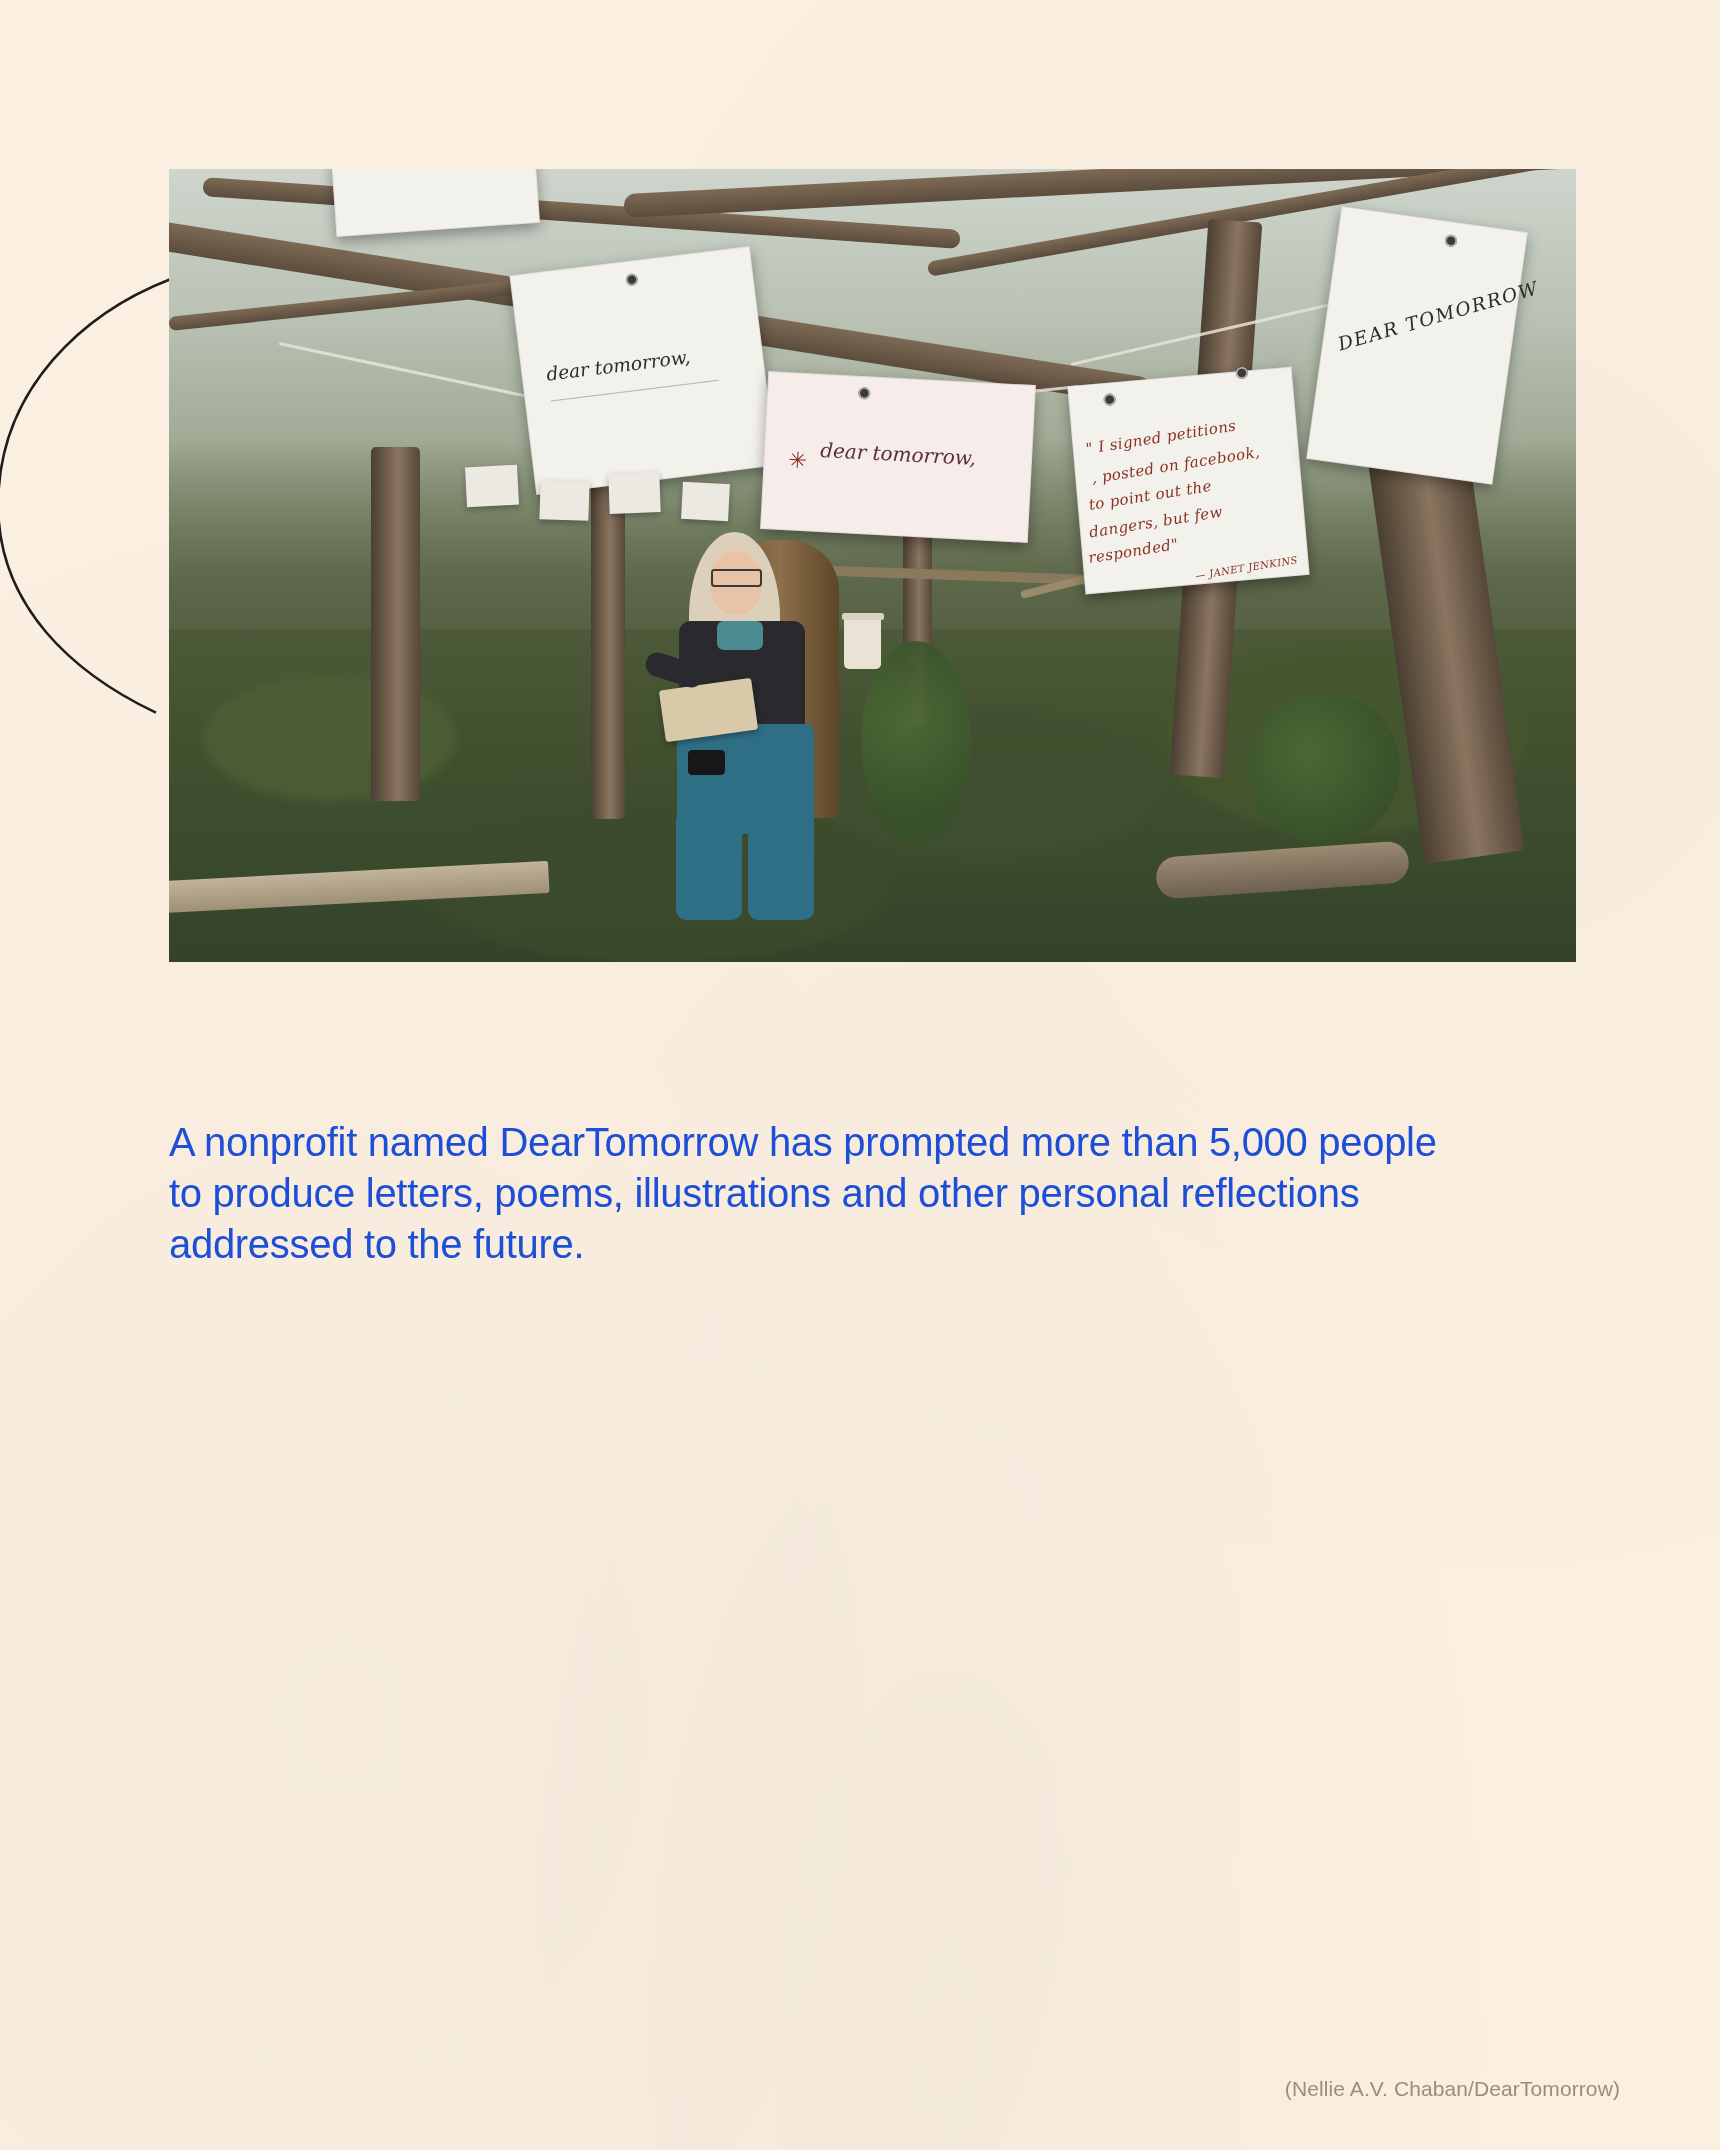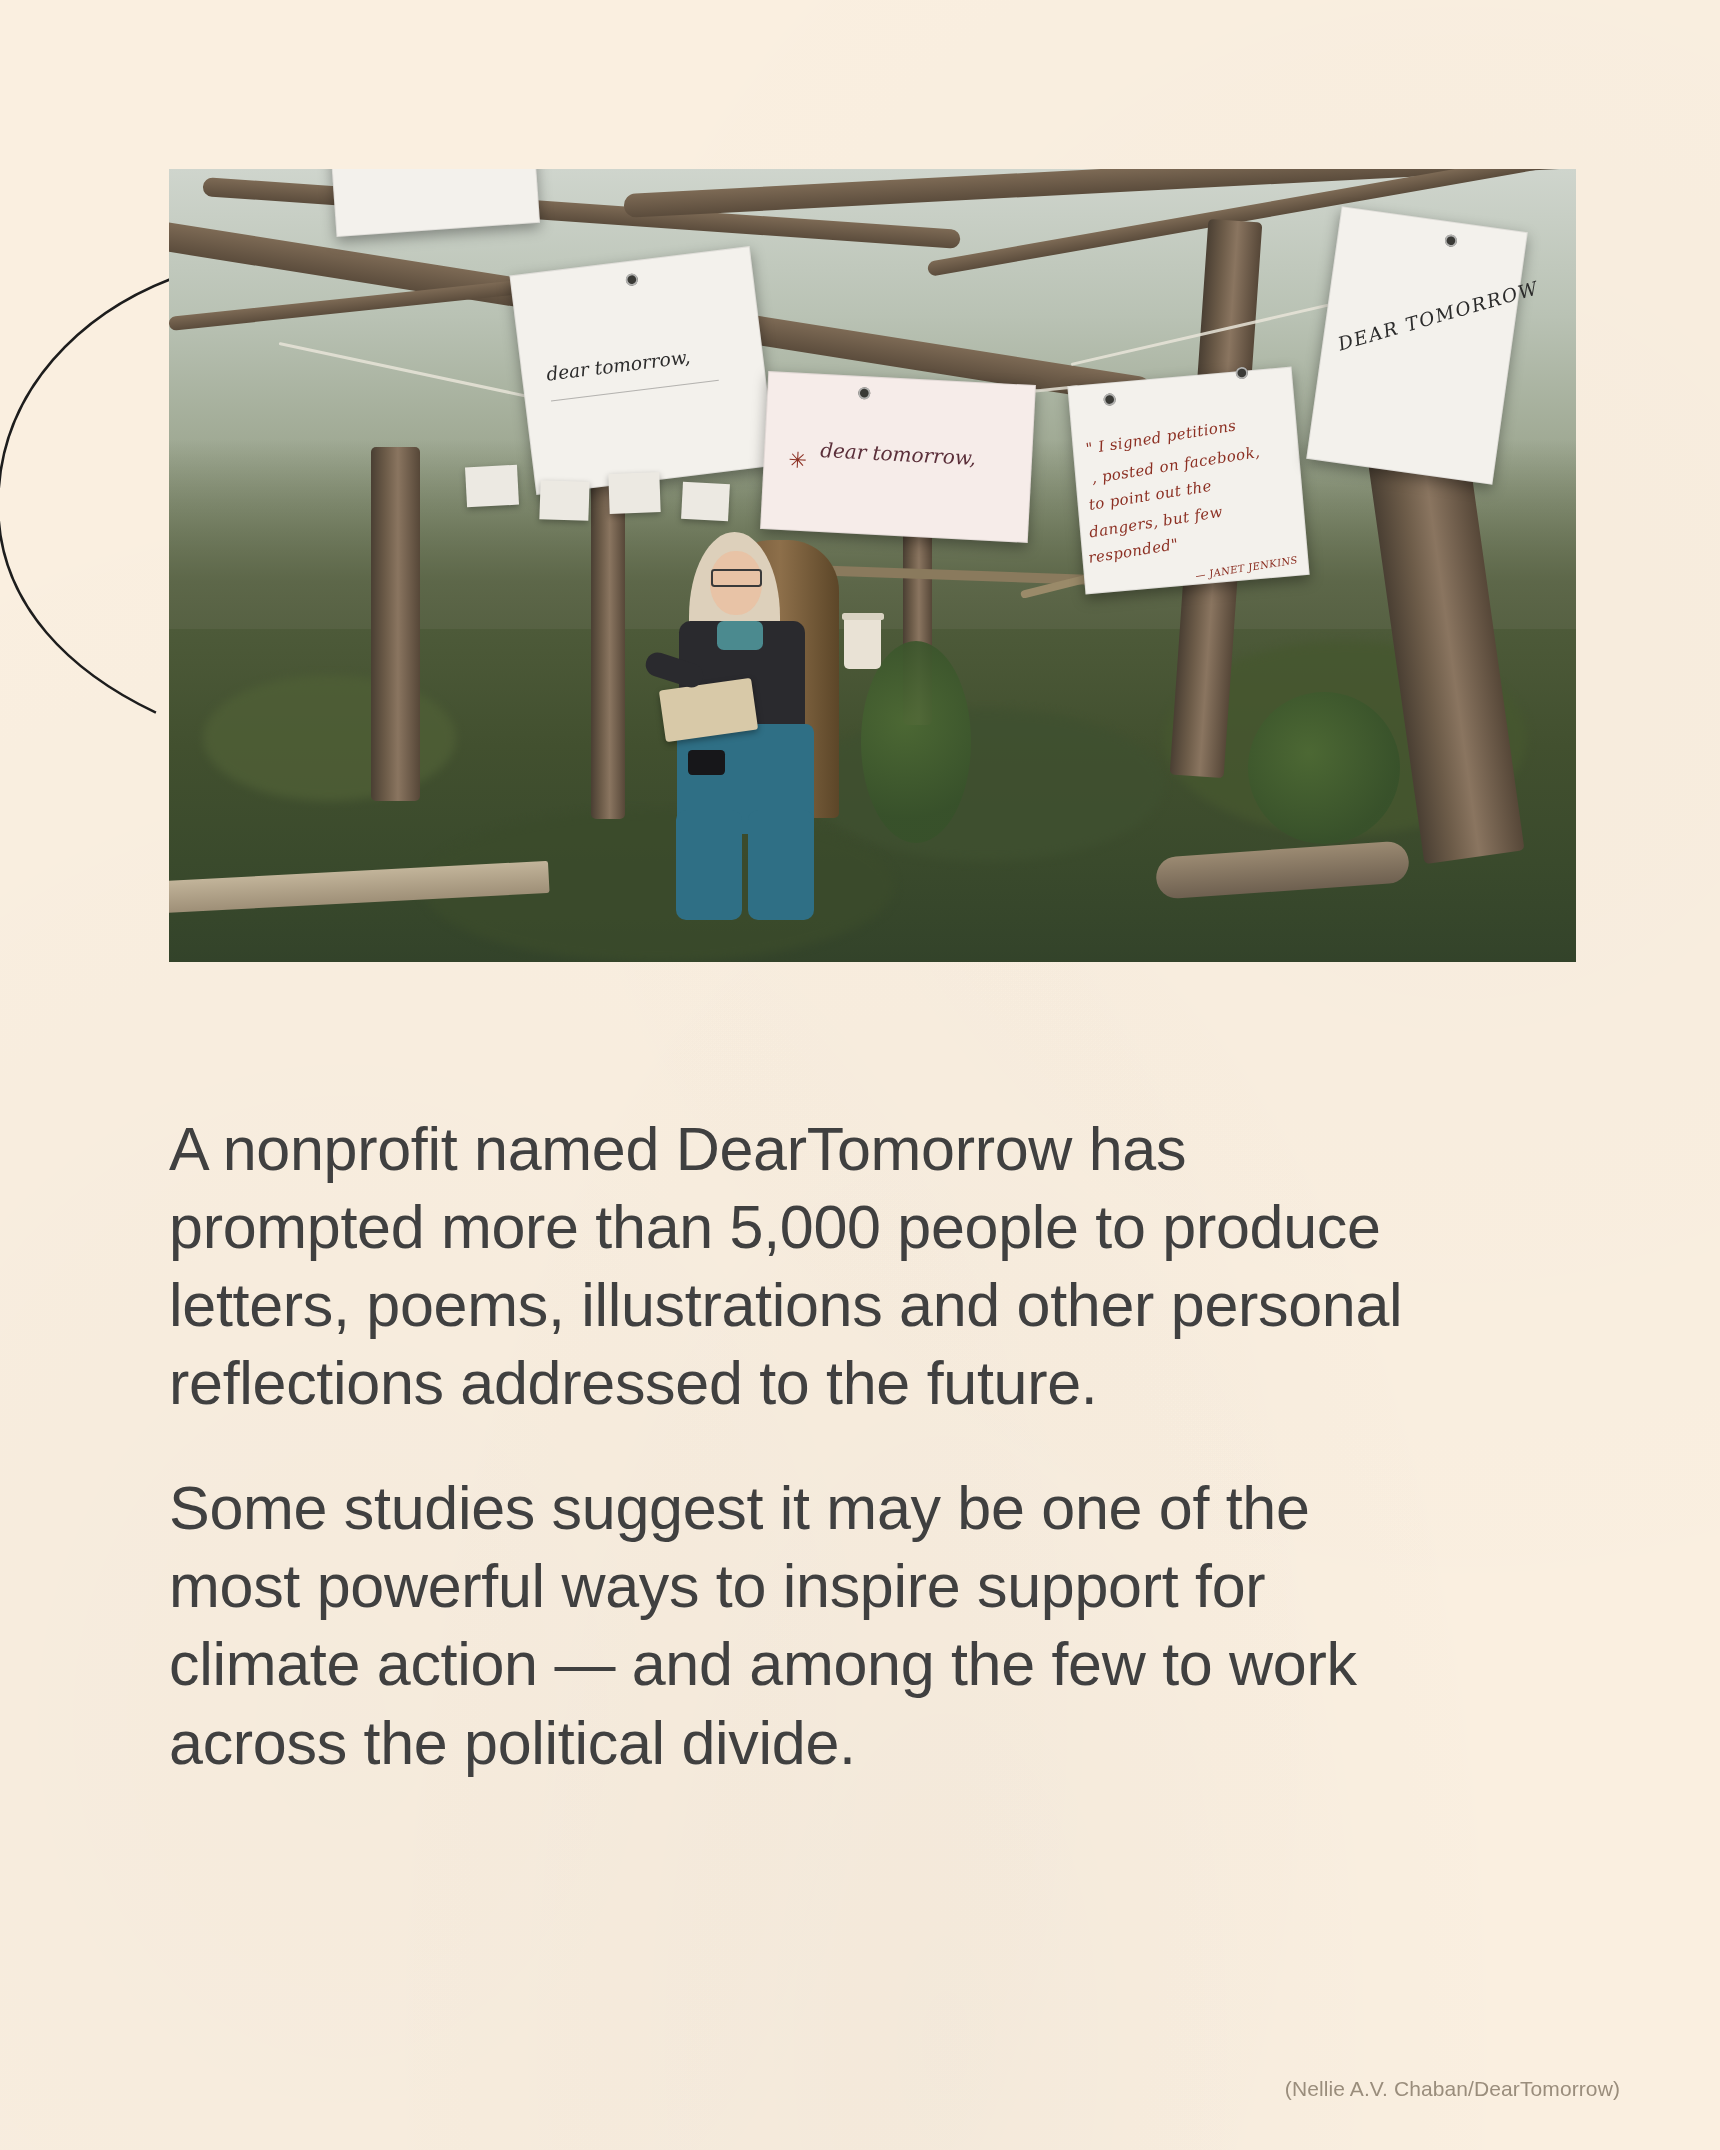--- a/index.html
+++ b/index.html
@@ -205,25 +205,25 @@
   }
 
   
   .body-copy {
     position: absolute;
     left: 169px;
     top: 1105px;
     width: 1282px;
   }
   .para {
-    color: #404040;
-    font-size: 61px;
+    color: #1d4ed8;
+    font-size: 40px;
     line-height: 1.28;
     letter-spacing: -0.3px;
-    margin: 5px 0 47px 0;
+    margin: 12px 0 47px 0;
     font-weight: 400;
   }
   .para:last-child { margin-bottom: 0; }
 
   .credit {
     position: absolute;
     right: 100px;
     bottom: 49px;
     font-size: 21px;
     color: #9a8d7c;
@@ -325,17 +325,16 @@
       <div class="lid"></div>
     </div>
 
     <div class="plank" style="left:-8.4px; top:702px; width:388px; height:32px; transform: rotate(-3deg);"></div>
     <div class="log" style="left:987px; top:680px; width:253px; height:42px; transform: rotate(-4deg);"></div>
   </div>
 </div>
 
 <div class="body-copy">
   <p class="para">A nonprofit named DearTomorrow has prompted more than 5,000 people to produce letters, poems, illustrations and other personal reflections addressed to the future.</p>
-  <p class="para">Some studies suggest it may be one of the most powerful ways to inspire support for climate action — and among the few to work across the political divide.</p>
 </div>
 
 <div class="credit">(Nellie A.V. Chaban/DearTomorrow)</div>
 
 
 </body></html>

